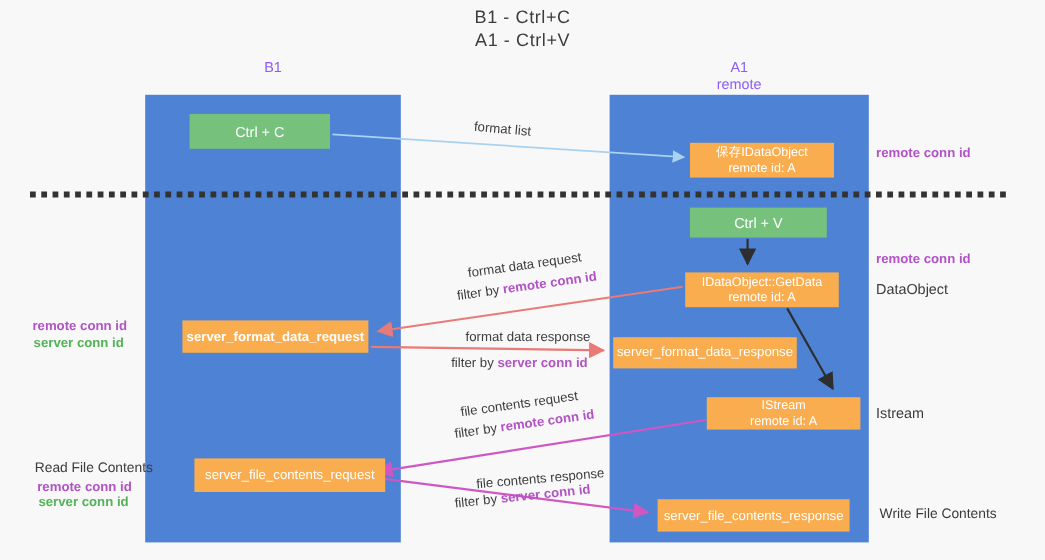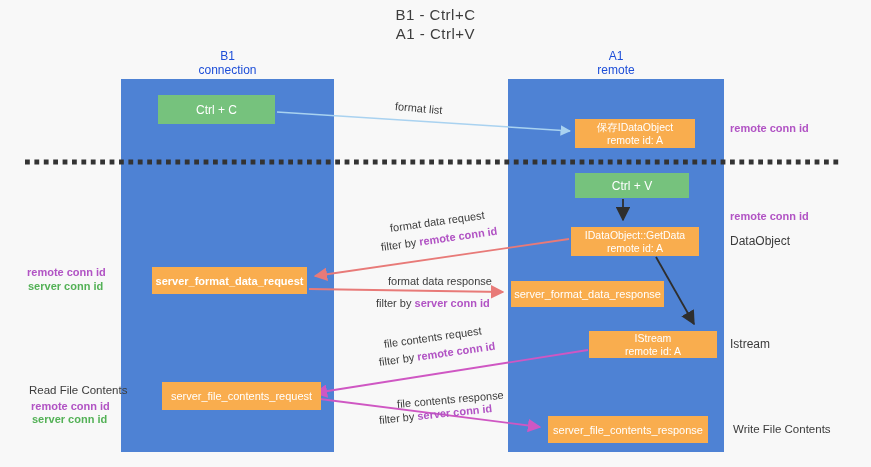--- a/index.html
+++ b/index.html
@@ -7,21 +7,21 @@
     width:871px;height:467px;position:relative;overflow:hidden;
     background:var(--background,#f8f8f8);
     font-family:"Liberation Sans","DejaVu Sans",sans-serif;
     color:var(--text-dark,#3b3b3b);
   }
   .abs{position:absolute;}
   .title{
     top:5px;left:0;width:871px;text-align:center;
     font-size:15px;line-height:19px;color:#3d3d3d;letter-spacing:.5px;
   }
-  .lane-header{top:49px;text-align:center;font-size:12px;line-height:14px;color:#1d4ed8;}
+  .lane-header{top:49px;text-align:center;font-size:12px;line-height:14px;color:#8b5cf6;}
   .lane{
     top:79px;height:373px;background:var(--lane-blue,#4e82d4);
   }
   .node{
     box-sizing:border-box;color:#fff;text-align:center;
     display:flex;flex-direction:column;justify-content:center;
     white-space:nowrap;
   }
   .node.green{background:var(--node-green,#76c27d);font-size:12px;}
   .node.orange{background:var(--node-orange,#f9ad4e);}
@@ -46,21 +46,20 @@
 </head>
 <body>
 
 <div class="abs title">
   <div>B1 - Ctrl+C</div>
   <div>A1 - Ctrl+V</div>
 </div>
 
 <div class="abs lane-header" style="left:121px;width:213px;">
   <div>B1</div>
-  <div>connection</div>
 </div>
 <div class="abs lane-header" style="left:508px;width:216px;">
   <div>A1</div>
   <div>remote</div>
 </div>
 
 <div class="abs lane" style="left:121px;width:213px;"></div>
 <div class="abs lane" style="left:508px;width:216px;"></div>
 
 <svg class="overlay" width="871" height="467" viewBox="0 0 871 467">

